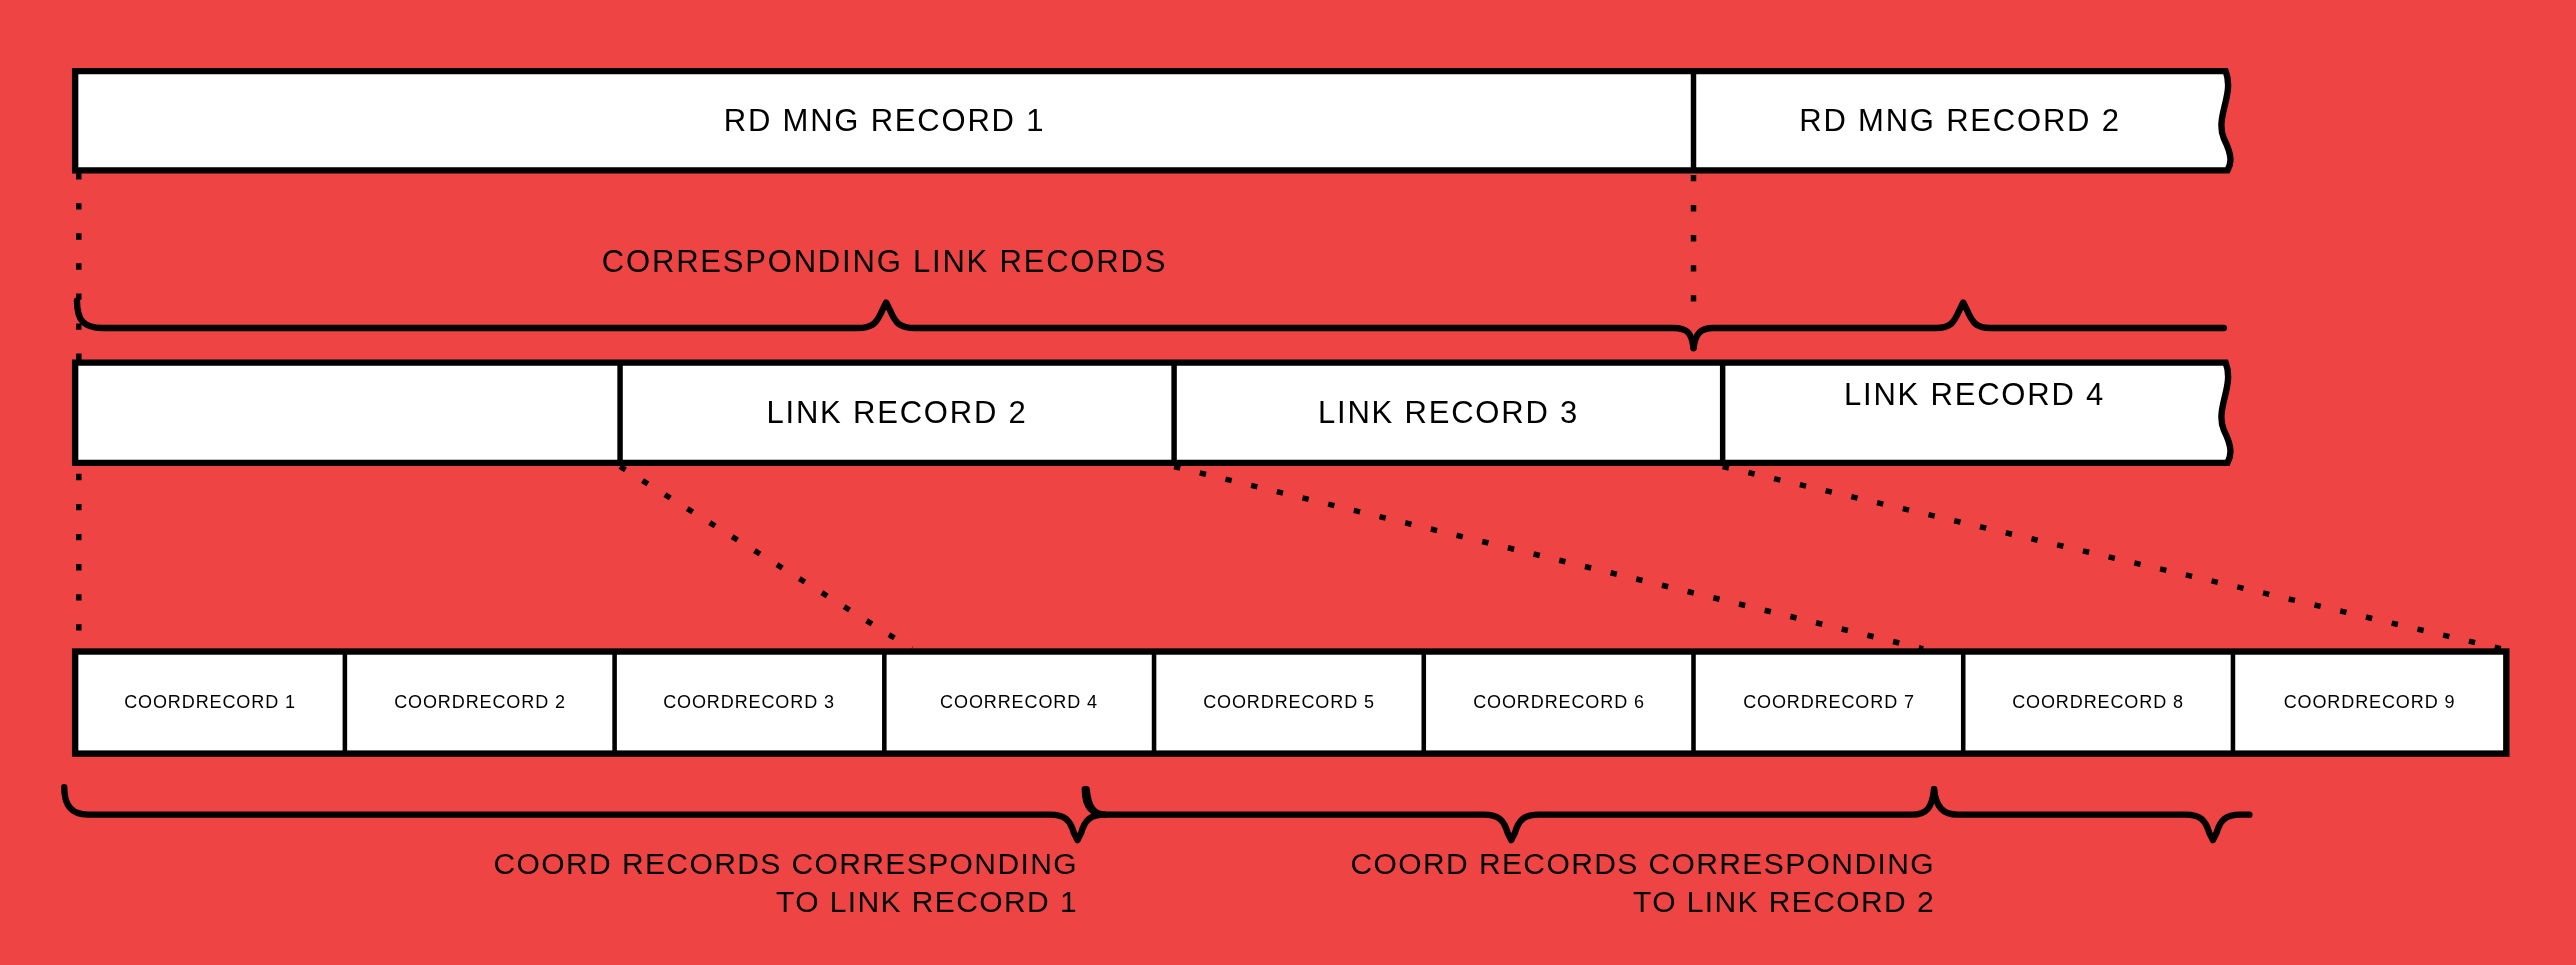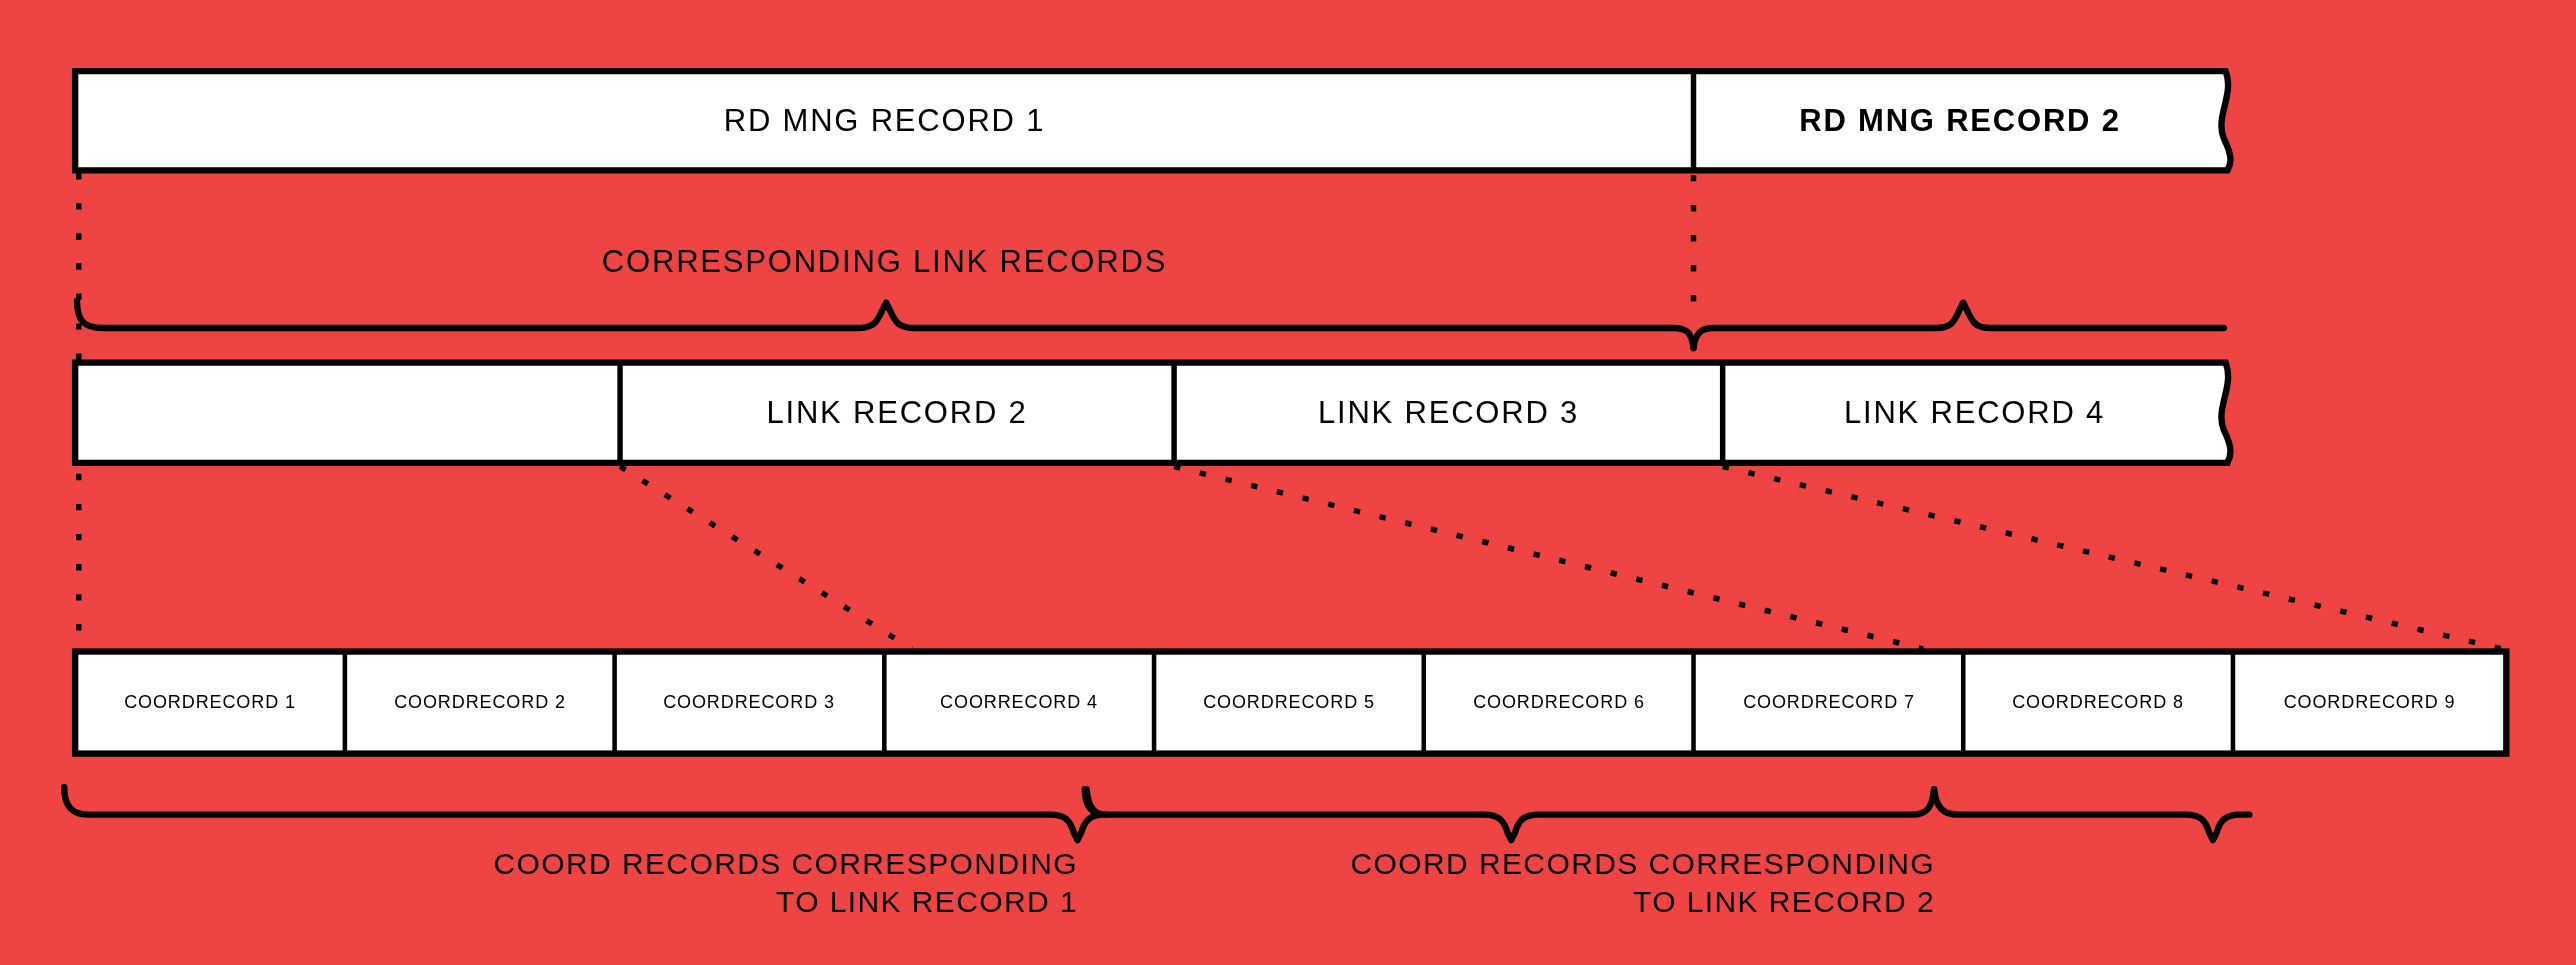--- a/index.html
+++ b/index.html
@@ -141,27 +141,27 @@
              C 2124 886, 2132 894, 2148 894
              L 2398 894
              C 2414 894, 2420 900, 2424 914
              L 2428 922
              L 2432 914
              C 2436 900, 2442 894, 2458 894
              L 2468 894" fill="none" stroke="#000000" stroke-width="7" stroke-linecap="round" stroke-linejoin="round"></path>
   </svg>
 
   <div class="lbl lbl-row" style="left:75px; top:71px; width:1619px; height:99px;">RD MNG RECORD 1</div>
-  <div class="lbl lbl-row" style="left:1694px; top:71px; width:532px; height:99px;font-weight:bold;">RD MNG RECORD 2</div>
+  <div class="lbl lbl-row" style="left:1694px; top:71px; width:532px; height:99px;">RD MNG RECORD 2</div>
 
   <div class="lbl lbl-group" style="left:75px; top:242px; width:1619px; height:40px;">CORRESPONDING LINK RECORDS</div>
 
   <div class="lbl lbl-row" style="left:620px;  top:363px; width:554px; height:100px;">LINK RECORD 2</div>
   <div class="lbl lbl-row" style="left:1174px; top:363px; width:549px; height:100px;">LINK RECORD 3</div>
-  <div class="lbl lbl-row" style="left:1723px; top:363px; width:503px; height:100px;">LINK RECORD 4</div>
+  <div class="lbl lbl-row" style="left:1723px; top:345px; width:503px; height:100px;">LINK RECORD 4</div>
 
   <div class="lbl lbl-cell" style="left:75px;   top:652px; width:270px; height:102px;">
     <span>COORD</span>
     <span>RECORD 1</span>
   </div>
   <div class="lbl lbl-cell" style="left:345px;  top:652px; width:270px; height:102px;">
     <span>COORD</span>
     <span>RECORD 2</span>
   </div>
   <div class="lbl lbl-cell" style="left:614px;  top:652px; width:270px; height:102px;">

